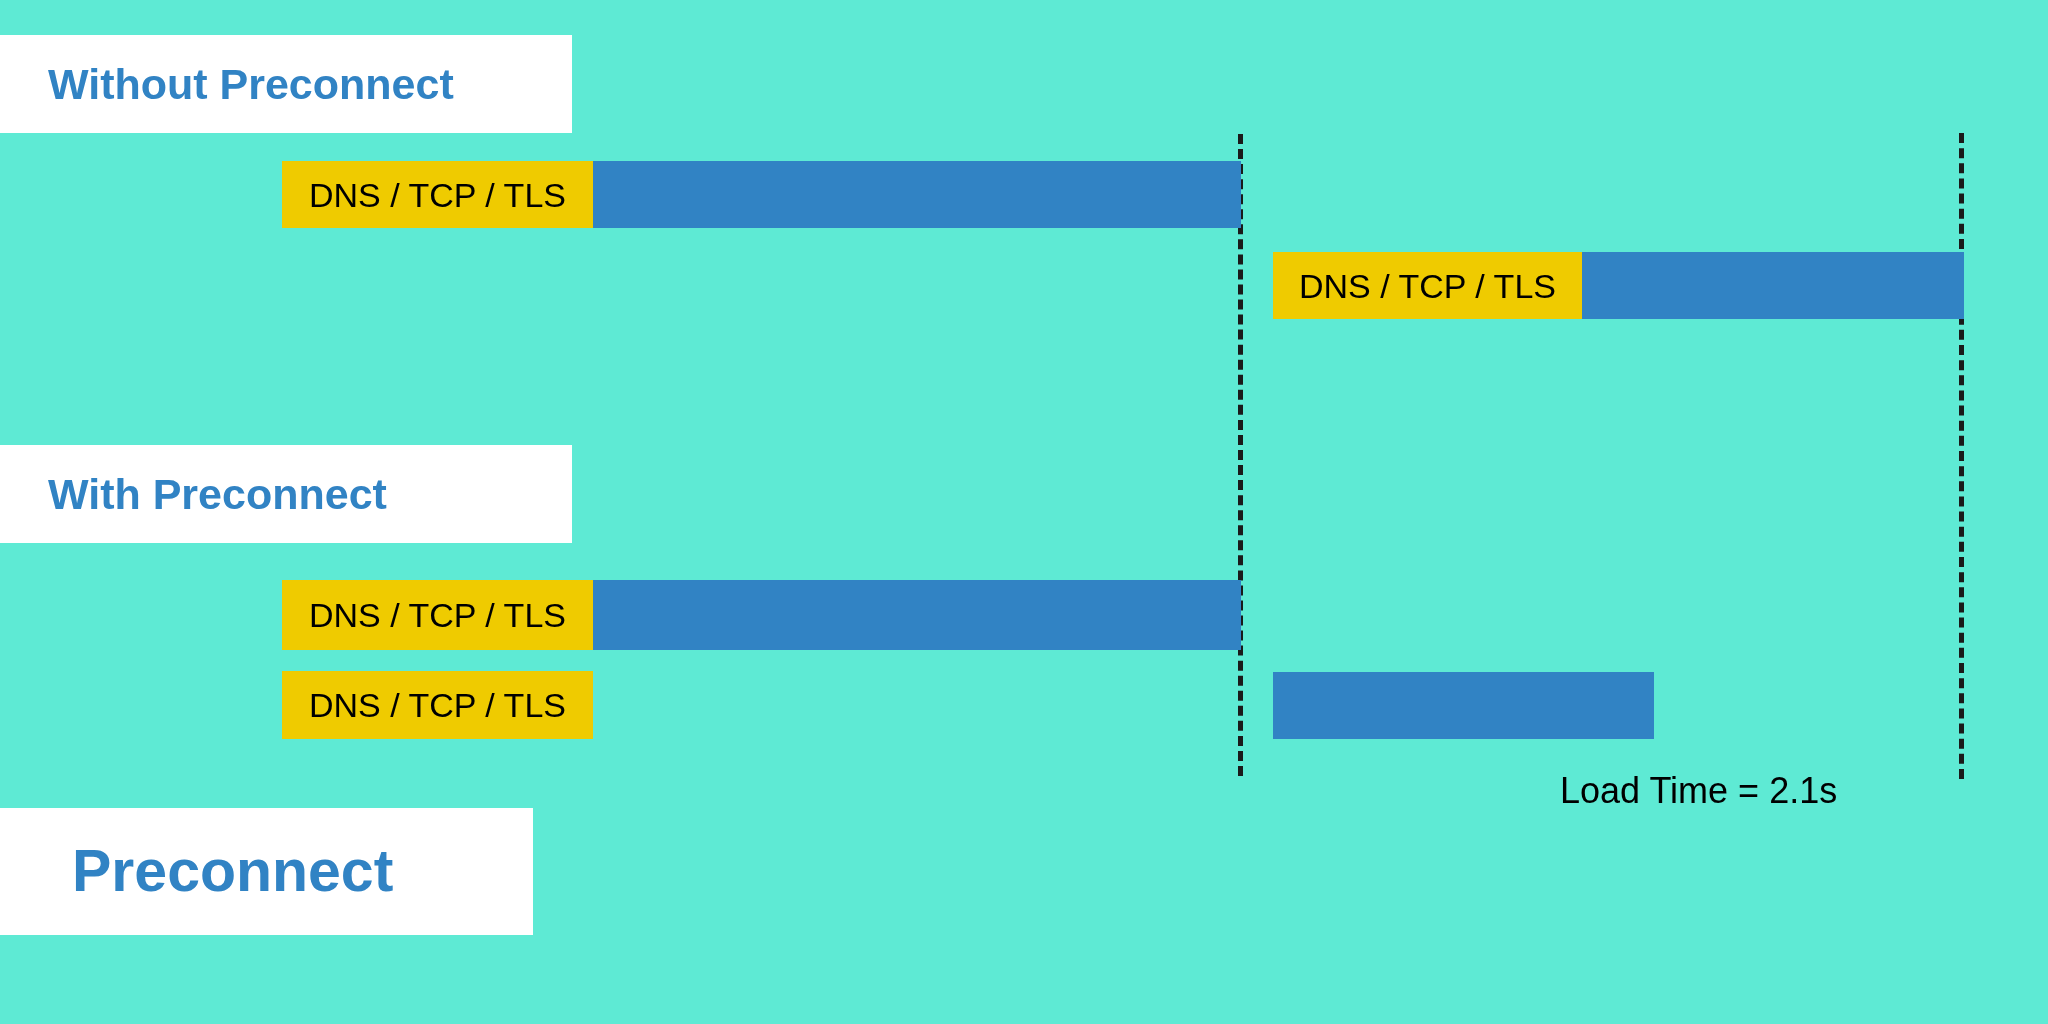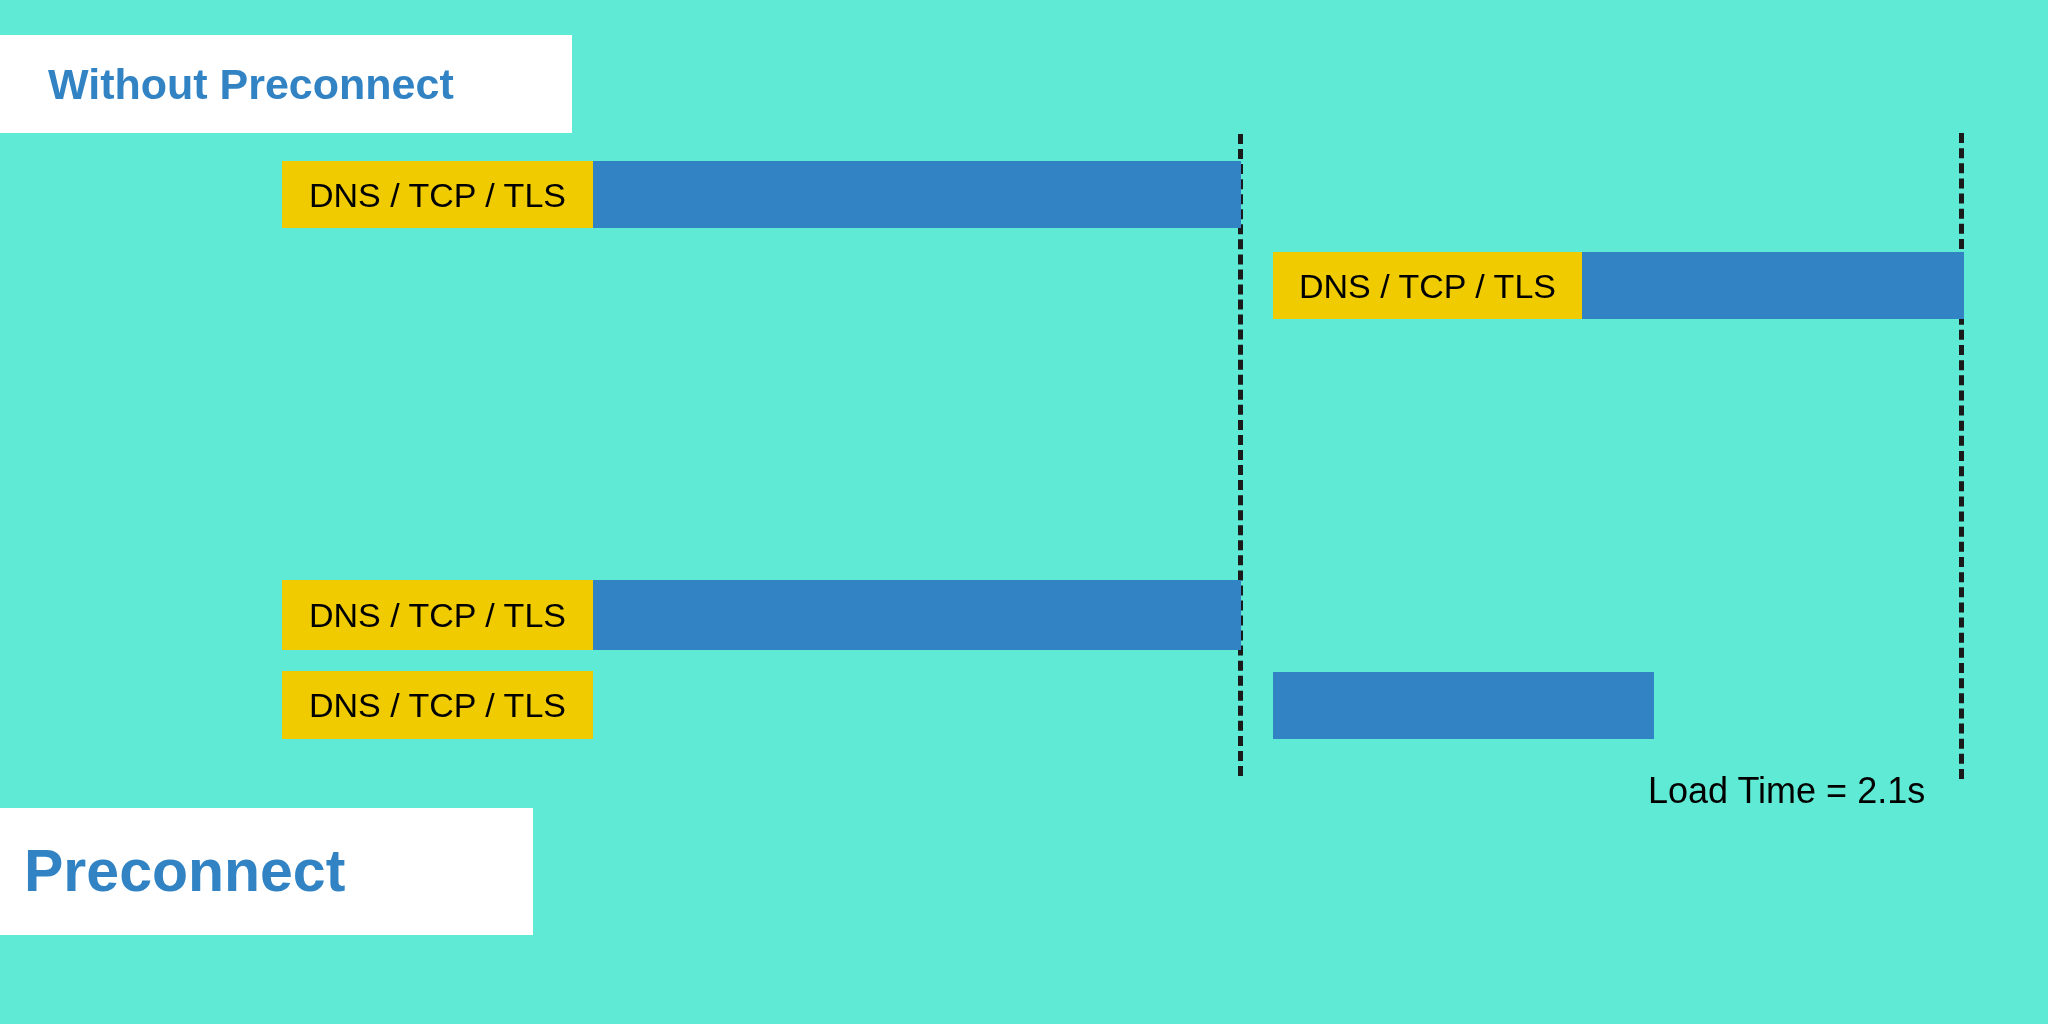--- a/index.html
+++ b/index.html
@@ -50,21 +50,21 @@
     height: 98px;
     padding-left: 48px;
   }
   #band-with .title-text { font-size: 43px; }
 
   #band-preconnect {
     left: 0;
     top: 808px;
     width: 533px;
     height: 127px;
-    padding-left: 24px;
+    padding-left: 72px;
   }
   #band-preconnect .title-text { font-size: 59px; }
 
   
   .guide {
     position: absolute;
     width: 0;
     border-left: 5px dashed #1a1a1a;
   }
   #guide-left  { left: 1238px; top: 134px; height: 642px; }
@@ -107,31 +107,34 @@
 
   
   .loadtime {
     position: absolute;
     color: #000000;
     font-size: 36px;
     white-space: nowrap;
     line-height: 1;
   }
   #loadtime-1 { left: 1648px; top: 352px; }
-  #loadtime-2 { left: 1648px; top: 773px; }
+  #loadtime-2 { left: 1560px; top: 773px; }
 </style>
 </head>
 <body>
 
 <div id="stage">
 
   <div class="title-band" id="band-without">
     <span class="title-text">Without Preconnect</span>
   </div>
 
+  <div class="title-band" id="band-with">
+    <span class="title-text">With Preconnect</span>
+  </div>
 
   <div class="title-band" id="band-preconnect">
     <span class="title-text">Preconnect</span>
   </div>
 
   <div class="guide" id="guide-left"></div>
   <div class="guide" id="guide-right"></div>
 
   <div class="bar bar-yellow" id="r1-dns">
     <span class="bar-label">DNS / TCP / TLS</span>

